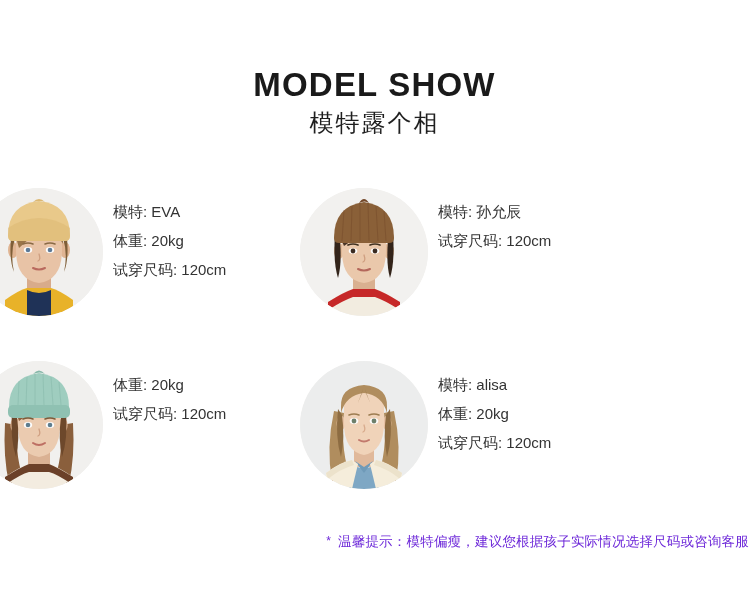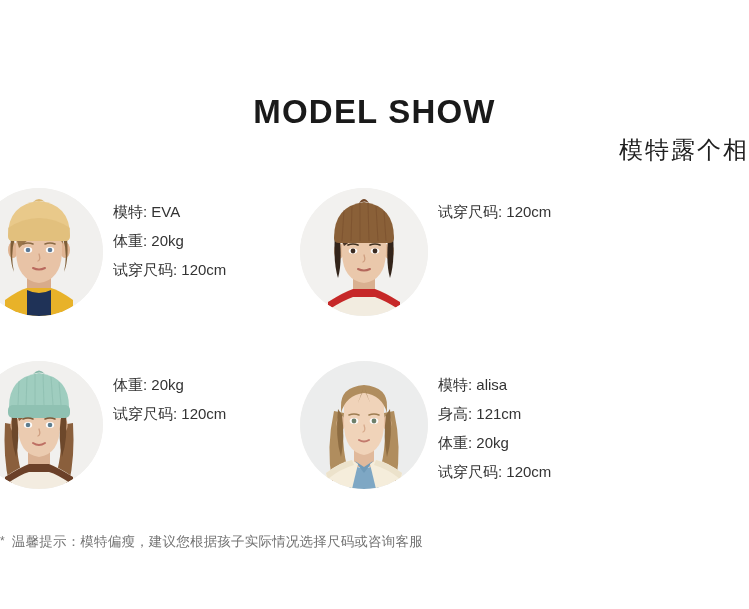--- a/index.html
+++ b/index.html
@@ -12,40 +12,38 @@
     background: #ffffff;
     font-family: "Liberation Sans", "DejaVu Sans", sans-serif;
     color: #333333;
     overflow: hidden;
     position: relative;
   }
 
   
   .header {
     text-align: center;
-    padding-top: 44px;
-    margin-top: 48px;
+    padding-top: 65px;
   }
   .header-title {
     font-size: 33px;
     font-weight: bold;
     color: #1a1a1a;
     letter-spacing: 1.2px;
     line-height: 40px;
     margin: 0;
   }
   .header-subtitle {
     font-size: 24px;
     font-weight: 400;
     color: #1f1f1f;
     letter-spacing: 2px;
     line-height: 34px;
     margin: 0;
     margin-top: 1px;
-    text-align: right;
   }
 
   
   .models-grid {
     position: absolute;
     left: 0;
     top: 171px;
     width: 600px;
     display: grid;
     grid-template-columns: 325px 325px;
@@ -82,23 +80,23 @@
     color: #333333;
     white-space: nowrap;
   }
 
   
   .footer-note {
     position: absolute;
     left: 0;
     top: 530px;
     width: 749px;
-    text-align: left;
+    text-align: right;
     font-size: 13.5px;
-    color: #737373;
+    color: #6d28d9;
     line-height: 22px;
     letter-spacing: 0.2px;
   }
   .footer-star {
     font-size: 12px;
     vertical-align: 1px;
     margin-right: 3px;
   }
 </style>
 </head>
@@ -200,20 +198,21 @@
           <circle cx="53" cy="63" r="2.4" fill="#3a2a20"></circle>
           <circle cx="75" cy="63" r="2.4" fill="#3a2a20"></circle>
           <path d="M48 57 Q53 55 58 57" stroke="#40301f" stroke-width="1.7" fill="none" stroke-linecap="round"></path>
           <path d="M70 57 Q75 55 80 57" stroke="#40301f" stroke-width="1.7" fill="none" stroke-linecap="round"></path>
           <path d="M64 67 Q66 73 63 74" stroke="#cf9f80" stroke-width="1.3" fill="none" stroke-linecap="round"></path>
           <path d="M58 81 Q64 84 70 81" stroke="#b4675b" stroke-width="2" fill="none" stroke-linecap="round"></path>
         </g>
       </svg>
     </div>
     <div class="model-info">
+      <div class="info-line">模特: 孙允辰</div>
       <div class="info-line">试穿尺码: 120cm</div>
     </div>
   </div>
 
   <div class="model-card">
     <div class="model-photo">
       <svg viewBox="0 0 128 128" xmlns="http://www.w3.org/2000/svg" aria-hidden="true">
         <defs>
           <clipPath id="c3">
               <circle cx="64" cy="64" r="64"></circle>
@@ -307,21 +306,20 @@
           <circle cx="74" cy="60" r="2.4" fill="#6d7f6a"></circle>
           <path d="M49 54 Q54 52 59 54" stroke="#9d7d52" stroke-width="1.6" fill="none" stroke-linecap="round"></path>
           <path d="M69 54 Q74 52 79 54" stroke="#9d7d52" stroke-width="1.6" fill="none" stroke-linecap="round"></path>
           <path d="M64 64 Q66 70 63 71" stroke="#d8ab8d" stroke-width="1.3" fill="none" stroke-linecap="round"></path>
           <path d="M59 79 Q64 82 69 79" stroke="#c27a6d" stroke-width="2" fill="none" stroke-linecap="round"></path>
         </g>
       </svg>
     </div>
     <div class="model-info">
       <div class="info-line">模特: alisa</div>
-      <div class="info-line">身高: 121cm</div>
       <div class="info-line">体重: 20kg</div>
       <div class="info-line">试穿尺码: 120cm</div>
     </div>
   </div>
 
 </div>
 
 <div class="footer-note">
   <span class="footer-star">*</span>
   <span>温馨提示：模特偏瘦，建议您根据孩子实际情况选择尺码或咨询客服</span>

